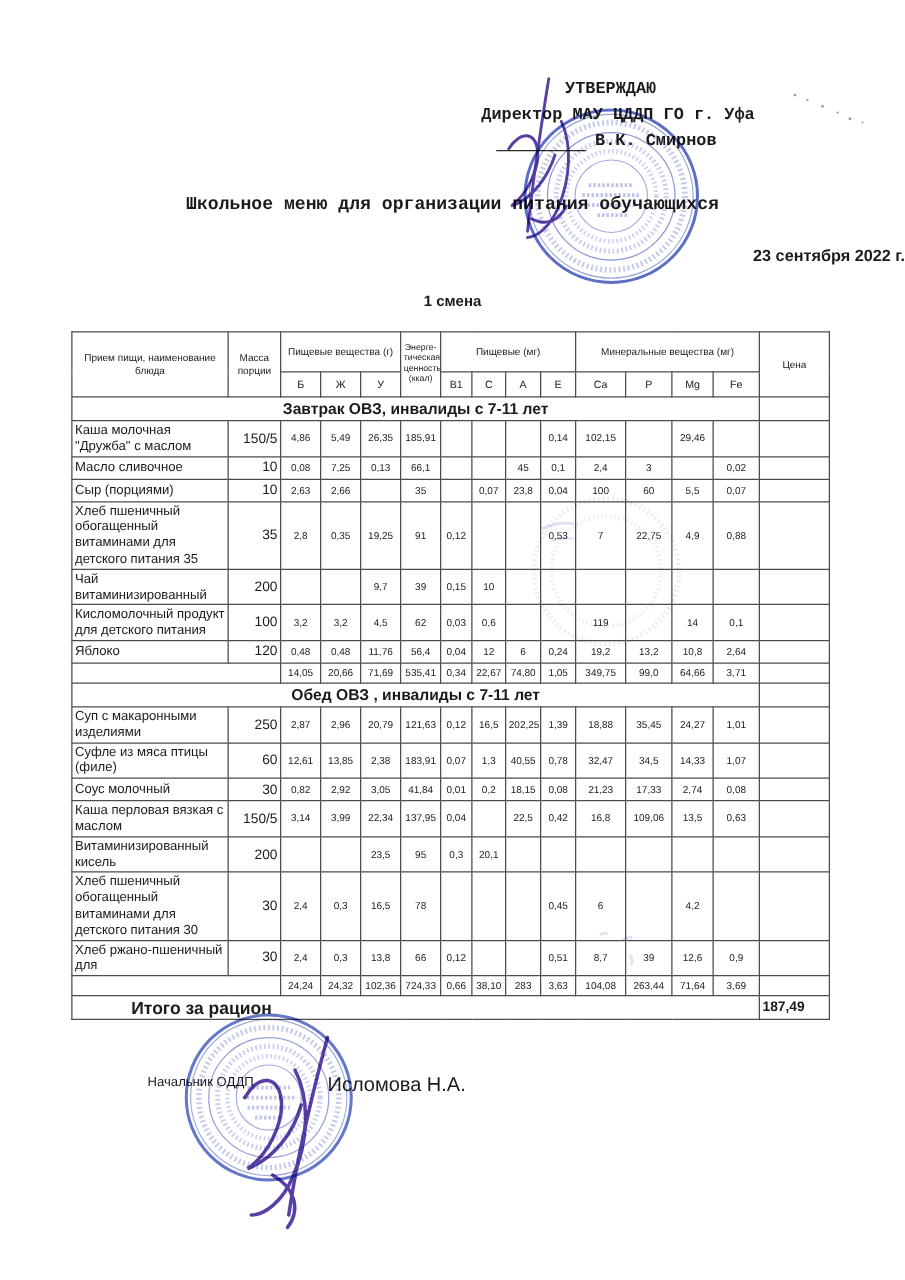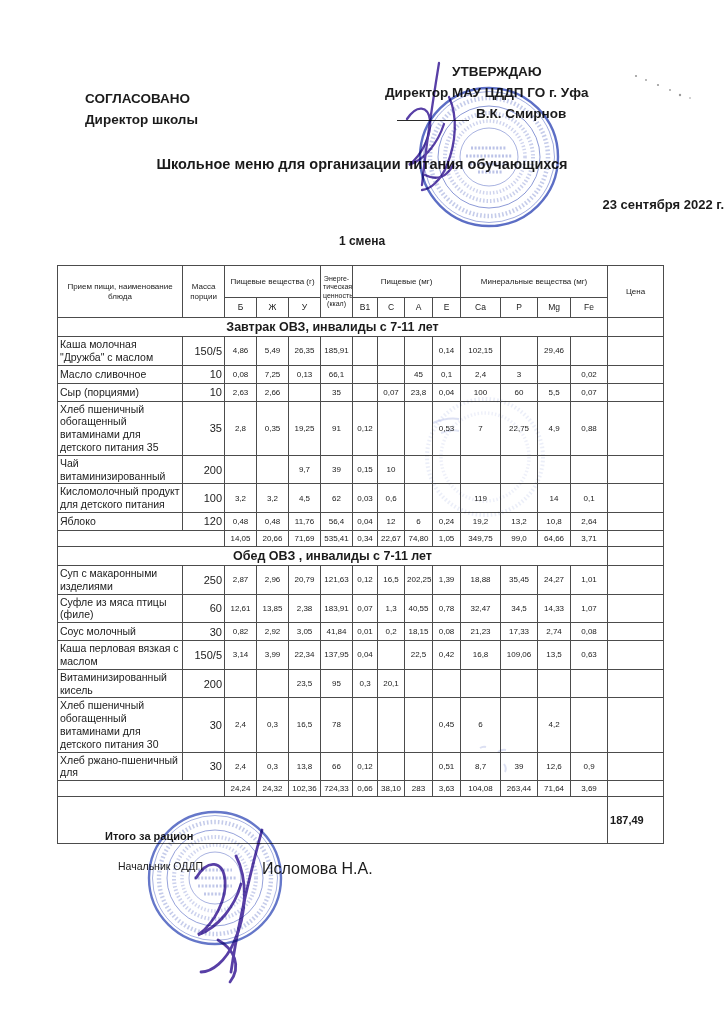--- a/index.html
+++ b/index.html
@@ -1,18 +1,18 @@
 <!DOCTYPE html>
 <html><head>
 <meta charset="utf-8">
 <style>
   html,body{margin:0;padding:0;background:#e8e8e8;}
   .page{position:relative;width:724px;height:1024px;background:#ffffff;overflow:hidden;
         font-family:"Liberation Sans",sans-serif;color:#1b1b1b;}
-  .serif{font-family:Liberation Sans, sans-serif;}
+  .serif{font-family:Liberation Mono, monospace;}
   .abs{position:absolute;}
   
   .appr-left{left:85px;top:88px;font-weight:bold;font-size:13.5px;line-height:21px;}
   .appr-utv{left:452px;top:64px;font-weight:bold;font-size:13.5px;}
   .appr-dir{left:385px;top:85px;font-weight:bold;font-size:13.5px;}
   .sign-line{left:397px;top:102px;width:72px;height:18px;border-bottom:1.6px solid #2b2b2b;}
   .appr-smirnov{left:476px;top:106px;font-weight:bold;font-size:13.5px;}
   .doc-title{left:0;right:0;top:156px;text-align:center;font-weight:bold;font-size:14.5px;}
   .doc-date{left:0;right:0;top:197px;text-align:right;font-weight:bold;font-size:13px;}
   .doc-shift{left:0;right:0;top:234px;text-align:center;font-weight:bold;font-size:12px;}
@@ -26,35 +26,31 @@
   th.energy{font-size:7px;line-height:1.2;padding:0;}
   th.sub{font-size:8.5px;}
   td.name{font-size:10.5px;line-height:1.22;text-align:left;vertical-align:middle;padding:2px 3px;}
   td.mass{font-size:11px;text-align:right;vertical-align:middle;}
   td.val{font-size:8px;text-align:center;vertical-align:middle;}
   td.price{font-size:8px;}
   tr.item{height:18px;}
   tr.sect td{font-weight:bold;font-size:12.5px;text-align:center;height:16px;padding:1px 0;}
   tr.subtotal{height:16px;}
   tr.total td{height:16px;}
-  .total-label{font-weight:bold;font-size:11px;padding-left:45px;display:block;margin-top:32px;}
+  .total-label{font-weight:bold;font-size:14px;padding-left:45px;display:block;}
   .total-price{font-weight:bold;font-size:11px;text-align:left;padding-right:2px;}
   
   svg.overlay{position:absolute;pointer-events:none;}
   .mult{mix-blend-mode:multiply;}
 </style>
 </head>
 <body>
 
 <div class="page">
 
-  <div class="abs serif appr-left">
-    <div>СОГЛАСОВАНО</div>
-    <div>Директор школы</div>
-  </div>
   <div class="abs serif appr-utv">УТВЕРЖДАЮ</div>
   <div class="abs serif appr-dir">Директор МАУ ЦДДП ГО г. Уфа</div>
   <div class="abs sign-line"></div>
   <div class="abs serif appr-smirnov">В.К. Смирнов</div>
 
   <div class="abs serif doc-title">Школьное меню для организации питания обучающихся</div>
   <div class="abs doc-date">23 сентября 2022 г.</div>
   <div class="abs doc-shift">1 смена</div>
 
   <table class="menu">

